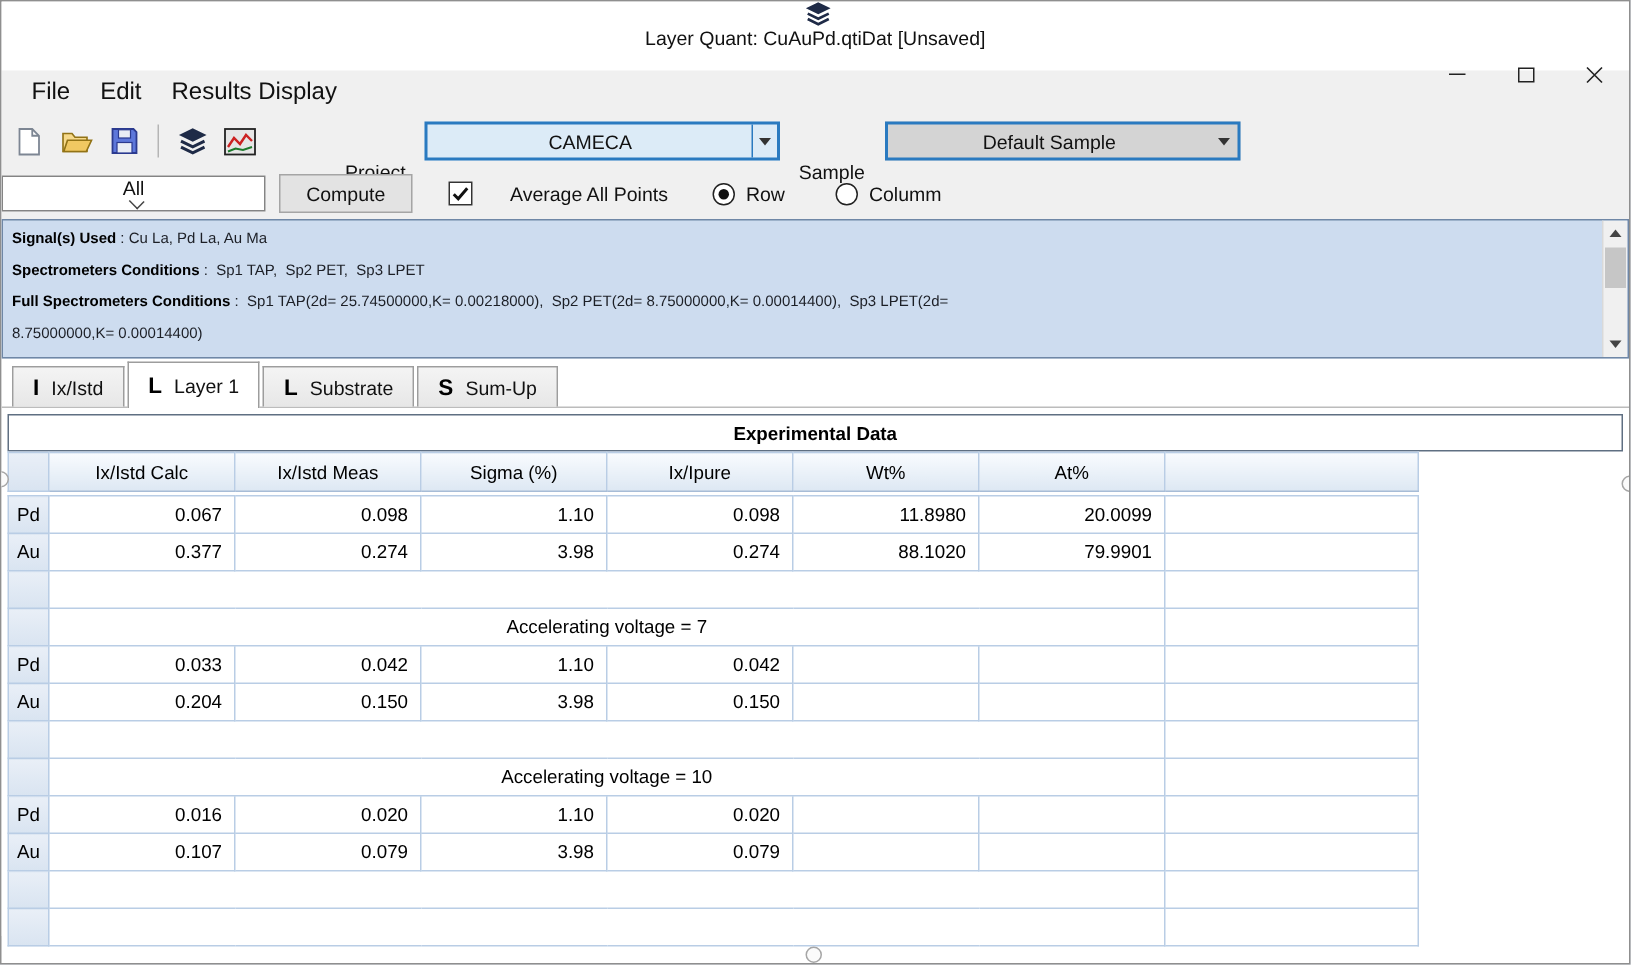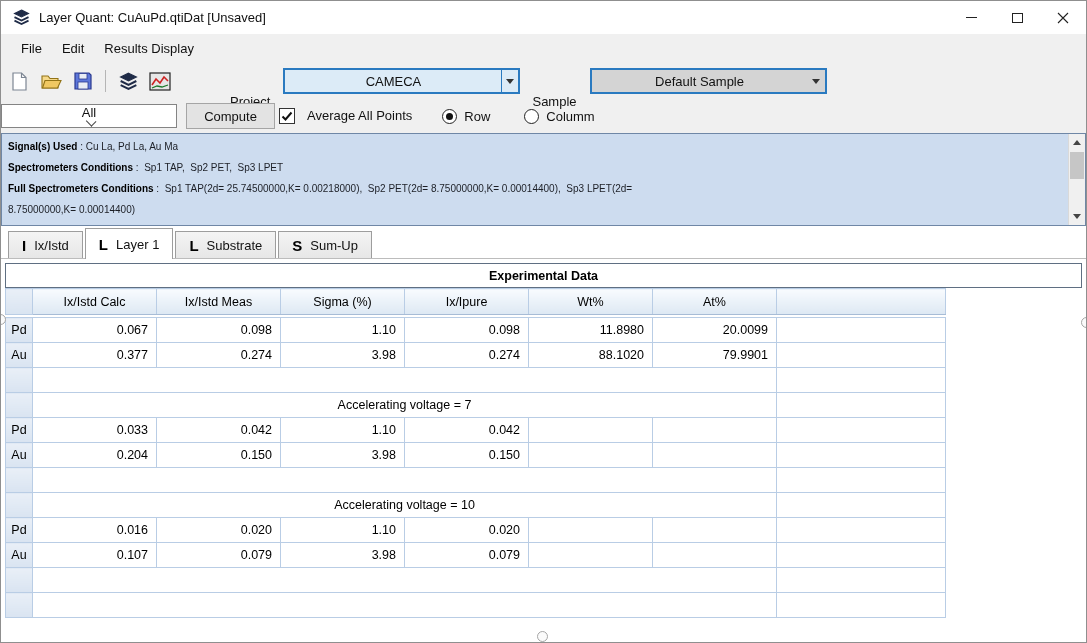--- a/index.html
+++ b/index.html
@@ -5,31 +5,31 @@
   * { margin:0; padding:0; box-sizing:border-box; }
   html,body { background:#9aa0a6; }
   body { font-family:"Liberation Sans","DejaVu Sans",sans-serif; }
 
   .window {
     position:relative; width:1087px; height:643px; background:#fff;
     border:1px solid #8f8f8f; overflow:hidden;
   }
 
   
-  .titlebar { height:33px; background:#ffffff; display:flex; align-items:center; }
+  .titlebar { height:46px; background:#ffffff; display:flex; align-items:center;flex-direction:column; }
   .app-icon { margin:0 9px 0 12px; display:flex; }
   .title-text { font-size:13px; color:#111; }
   .win-controls { margin-left:auto; display:flex; height:33px; }
   .win-btn { width:46px; height:33px; display:flex; align-items:center; justify-content:center; }
   .glyph-min { width:11px; border-top:1px solid #222; }
   .glyph-max { width:11px; height:10px; border:1px solid #222; }
 
   
   .menubar { height:29px; background:#f0f0f0; display:flex; align-items:center; padding-left:10px; }
-  .menu-item { font-size:13px; color:#111; padding:5px 10px; }
+  .menu-item { font-size:16px; color:#111; padding:5px 10px; }
 
   
   .toolbar { height:36px; background:#f0f0f0; display:flex; align-items:center; }
   .tb-icons { display:flex; align-items:center; gap:8px; padding-left:6px; }
   .tb-btn { width:24px; height:24px; display:flex; align-items:center; justify-content:center; }
   .tb-sep { width:1px; height:22px; background:#b5b5b5; margin:0 2px; }
   .field-label { font-size:13px; color:#111;margin-top:40px; }
   .lbl-project { margin-left:58px; }
   .lbl-sample  { margin-left:12px; }
   .combo { height:26px; width:237px; border:2px solid #2a7ac0; display:flex; align-items:center; margin-left:13px; background:#dcebf7; }
@@ -39,21 +39,21 @@
   .combo.gray { background:#d4d4d4; }
   .tri-down { width:0; height:0; border-left:4px solid transparent; border-right:4px solid transparent; border-top:5px solid #333; }
 
   
   .controls { height:34px; background:#f0f0f0; display:flex; align-items:center; }
   .all-combo { width:176px; height:24px; background:#fff; border:1px solid #848484; display:flex; align-items:center; padding:0 7px;flex-direction:column; }
   .all-combo .val { flex:1; font-size:13px; color:#111; }
   .chev { width:8px; height:8px; border-right:1.4px solid #444; border-bottom:1.4px solid #444; transform:rotate(45deg) translateY(-3px); }
   .compute-btn { margin-left:9px; width:89px; height:26px; background:#e3e3e3; border:1px solid #a5a5a5; font-size:13px; color:#111;
                  display:flex; align-items:center; justify-content:center; font-family:inherit; }
-  .chk-wrap { display:flex; margin-left:4px; gap:12px; }
+  .chk-wrap { display:flex; align-items:center; margin-left:24px; gap:25px; }
   .chk-box { width:16px; height:16px; background:#fff; border:1.5px solid #333; display:flex; align-items:center; justify-content:center; }
   .chk-label { font-size:13px; color:#111; }
   .radio-wrap { display:flex; align-items:center; gap:7px; }
   .radio-row-grp { margin-left:30px; } .radio-col-grp { margin-left:34px; }
   .radio-circ { width:15px; height:15px; border-radius:50%; border:1.5px solid #222; background:#fff; display:flex; align-items:center; justify-content:center; }
   .radio-dot { width:7px; height:7px; border-radius:50%; background:#111; }
   .radio-label { font-size:13px; color:#111; }
 
   
   .info-panel { position:relative; height:93px; background:#cddcef; border:1px solid #6f87a6; overflow:hidden; }

